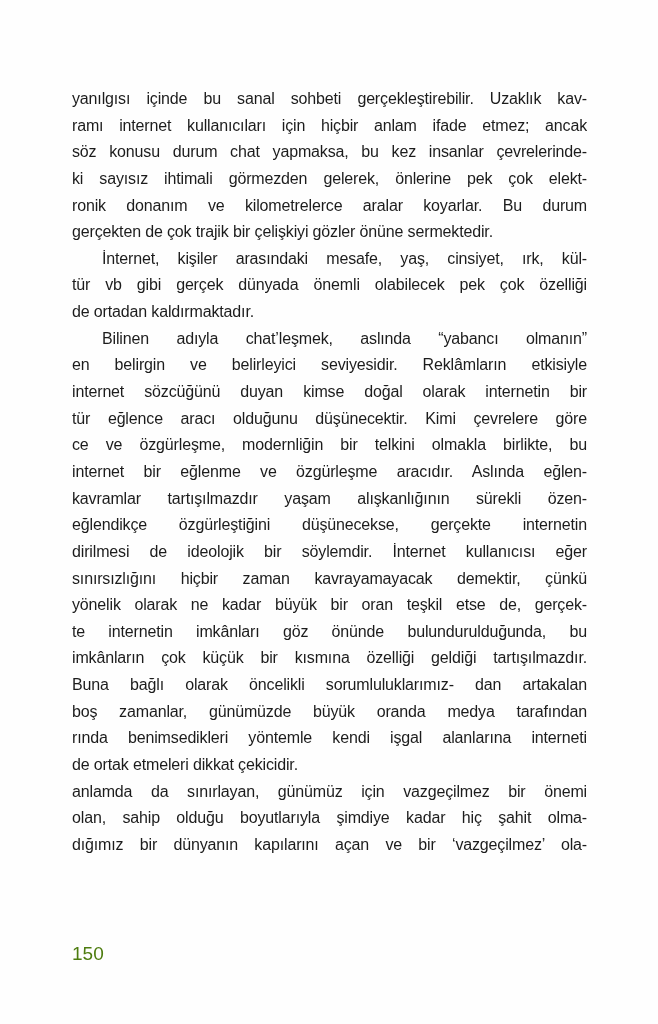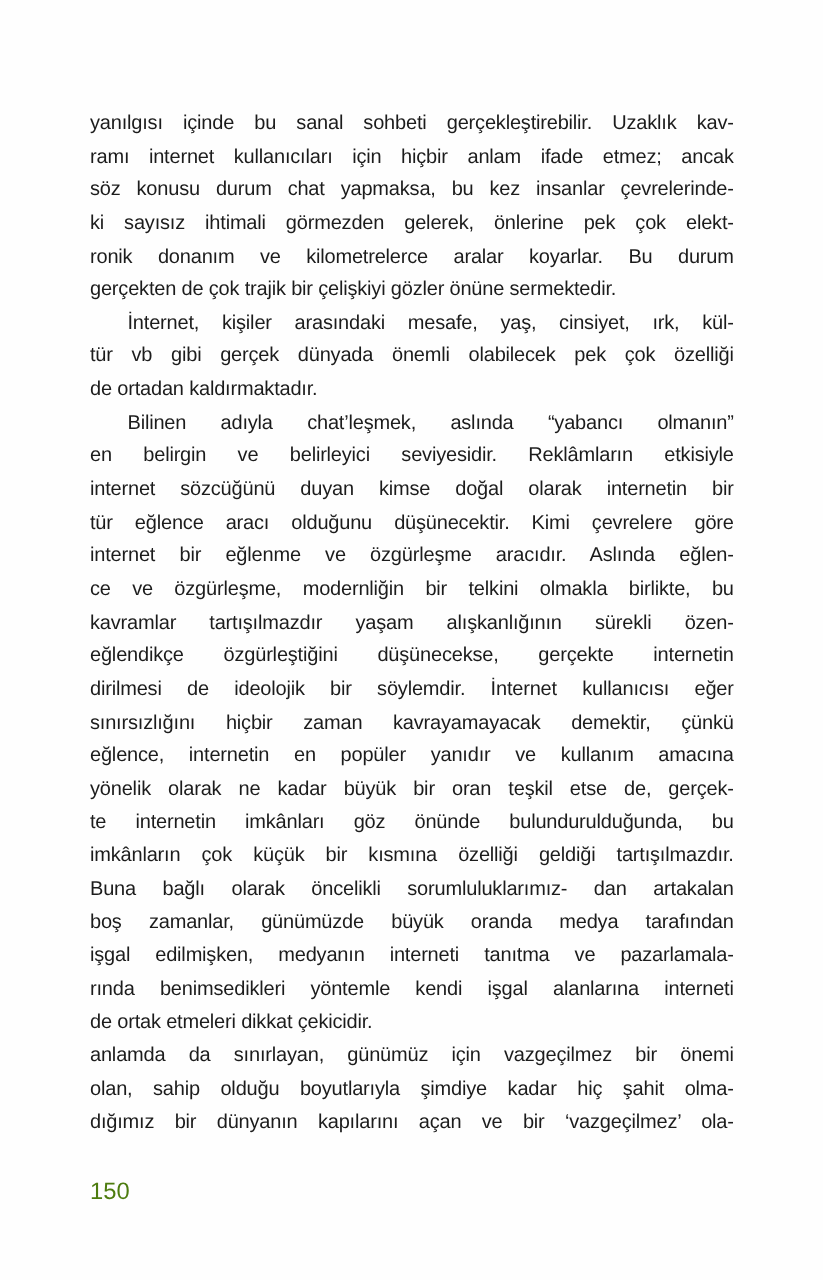--- a/index.html
+++ b/index.html
@@ -58,33 +58,31 @@
       <div class="line">ki sayısız ihtimali görmezden gelerek, önlerine pek çok elekt-</div>
       <div class="line">ronik donanım ve kilometrelerce aralar koyarlar. Bu durum</div>
       <div class="line last">gerçekten de çok trajik bir çelişkiyi gözler önüne sermektedir.</div>
       <div class="line indent">İnternet, kişiler arasındaki mesafe, yaş, cinsiyet, ırk, kül-</div>
       <div class="line">tür vb gibi gerçek dünyada önemli olabilecek pek çok özelliği</div>
       <div class="line last">de ortadan kaldırmaktadır.</div>
       <div class="line indent">Bilinen adıyla chat’leşmek, aslında “yabancı olmanın”</div>
       <div class="line">en belirgin ve belirleyici seviyesidir. Reklâmların etkisiyle</div>
       <div class="line">internet sözcüğünü duyan kimse doğal olarak internetin bir</div>
       <div class="line">tür eğlence aracı olduğunu düşünecektir. Kimi çevrelere göre</div>
+      <div class="line">ce ve özgürleşme, modernliğin bir telkini olmakla birlikte, bu</div>
       <div class="line">internet bir eğlenme ve özgürleşme aracıdır. Aslında eğlen-</div>
-      <div class="line">ce ve özgürleşme, modernliğin bir telkini olmakla birlikte, bu</div>
       <div class="line">kavramlar tartışılmazdır yaşam alışkanlığının sürekli özen-</div>
       <div class="line">eğlendikçe özgürleştiğini düşünecekse, gerçekte internetin</div>
       <div class="line">dirilmesi de ideolojik bir söylemdir. İnternet kullanıcısı eğer</div>
       <div class="line">sınırsızlığını hiçbir zaman kavrayamayacak demektir, çünkü</div>
-      <div class="line">eğlence, internetin en popüler yanıdır ve kullanım amacına</div>
       <div class="line">yönelik olarak ne kadar büyük bir oran teşkil etse de, gerçek-</div>
       <div class="line">te internetin imkânları göz önünde bulundurulduğunda, bu</div>
       <div class="line">imkânların çok küçük bir kısmına özelliği geldiği tartışılmazdır.</div>
       <div class="line">Buna bağlı olarak öncelikli sorumluluklarımız- dan artakalan</div>
       <div class="line">boş zamanlar, günümüzde büyük oranda medya tarafından</div>
-      <div class="line">işgal edilmişken, medyanın interneti tanıtma ve pazarlamala-</div>
       <div class="line">rında benimsedikleri yöntemle kendi işgal alanlarına interneti</div>
       <div class="line last">de ortak etmeleri dikkat çekicidir.</div>
       <div class="line">anlamda da sınırlayan, günümüz için vazgeçilmez bir önemi</div>
       <div class="line">olan, sahip olduğu boyutlarıyla şimdiye kadar hiç şahit olma-</div>
       <div class="line">dığımız bir dünyanın kapılarını açan ve bir ‘vazgeçilmez’ ola-</div>
     </div>
   <div class="page-number">150</div>
 </div>
 
 </body></html>

